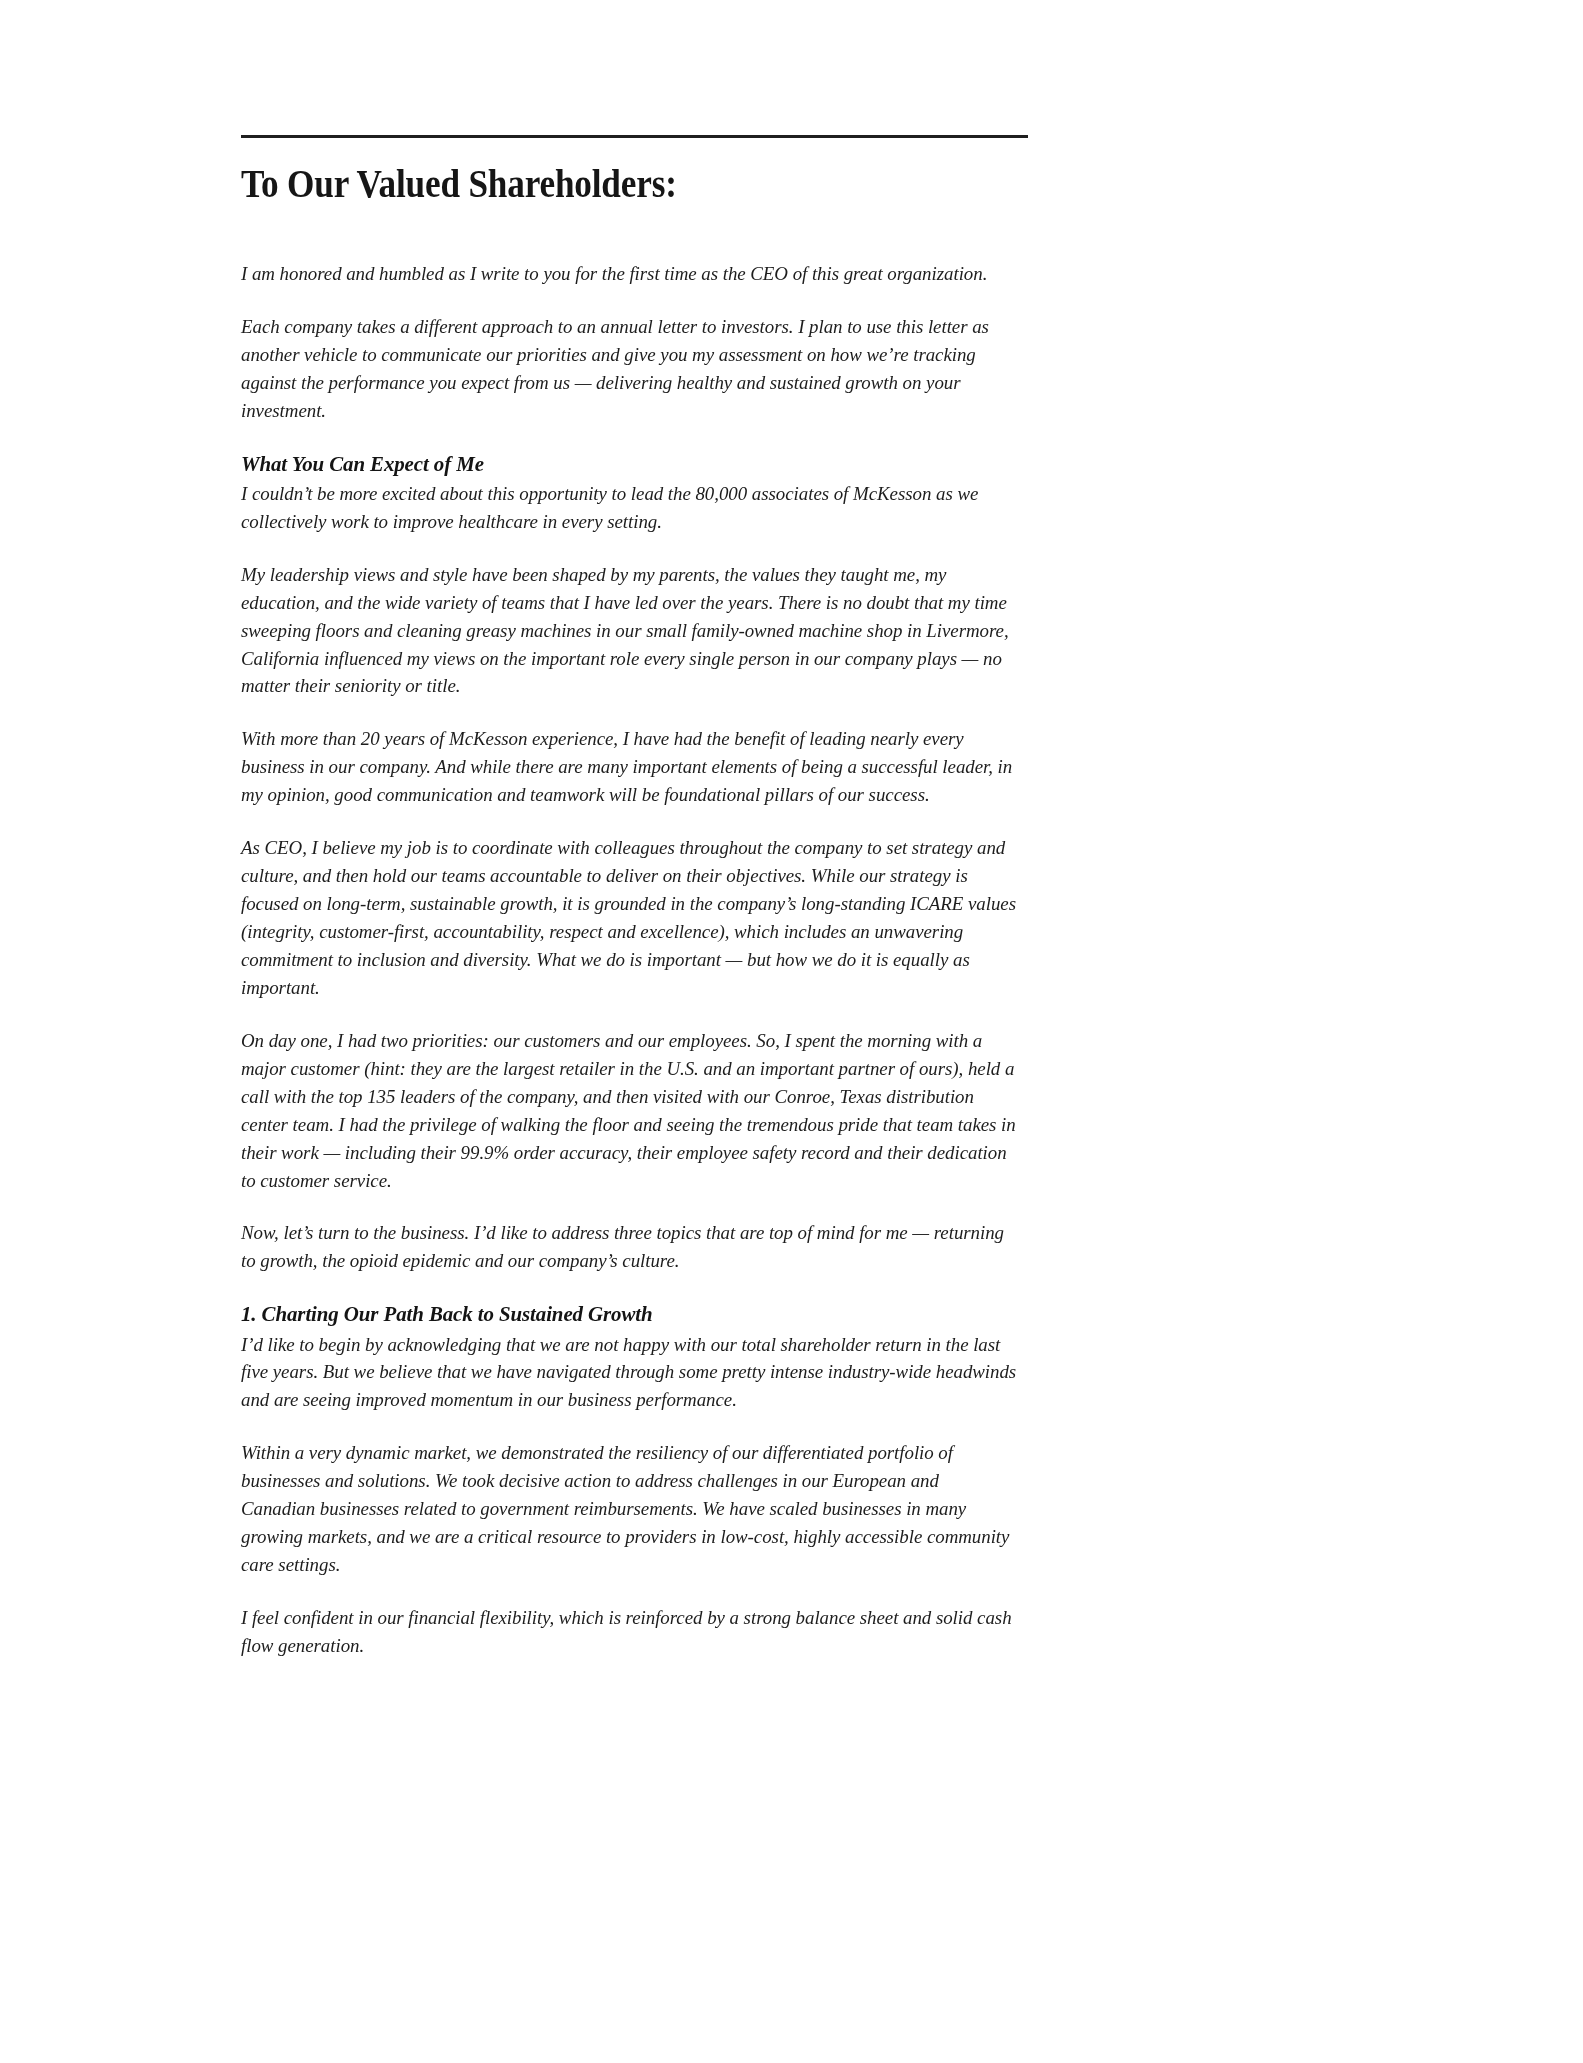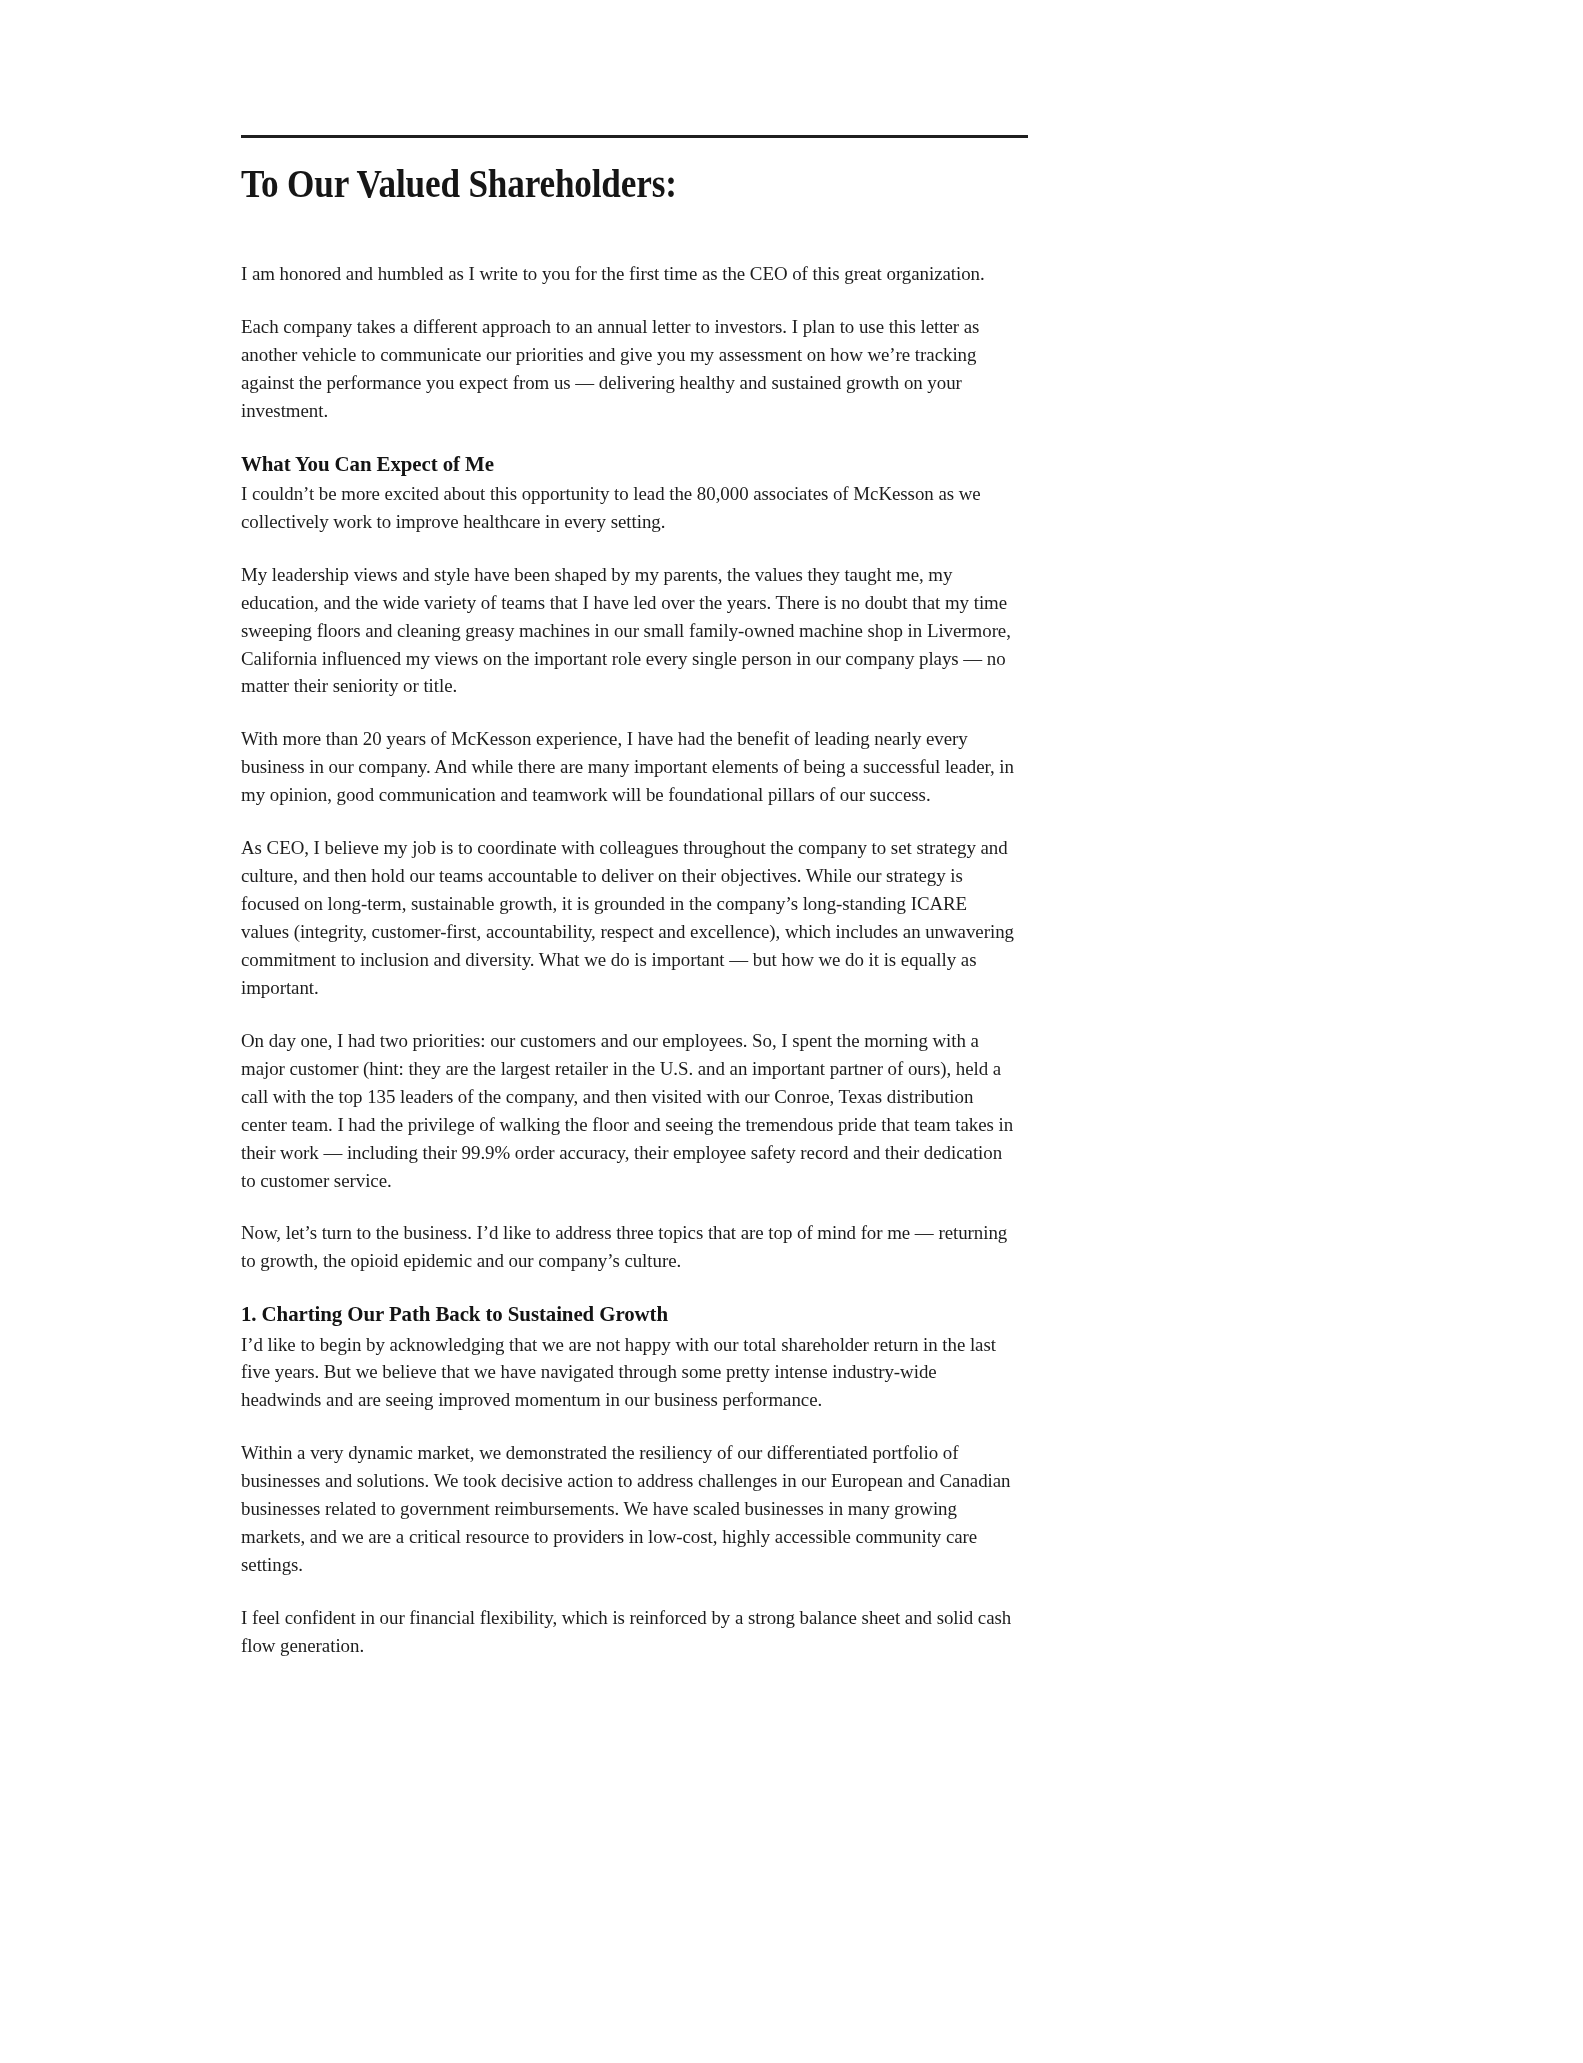--- a/index.html
+++ b/index.html
@@ -49,20 +49,21 @@
     letter-spacing: -0.2px;
     color: #161616;
     margin-top: 26px;
     transform: scaleX(0.88);
     transform-origin: left center;
     white-space: nowrap;
   }
 
   .body-block {
     margin-top: 56px;
+    font-style: italic;
   }
 
   p.para {
     font-size: 19.2px;
     line-height: 1.455;
     color: #1d1d1d;
     margin: 0 0 25px 0;
     text-align: left;
     letter-spacing: -0.05px;
     transform: scaleX(0.985);

